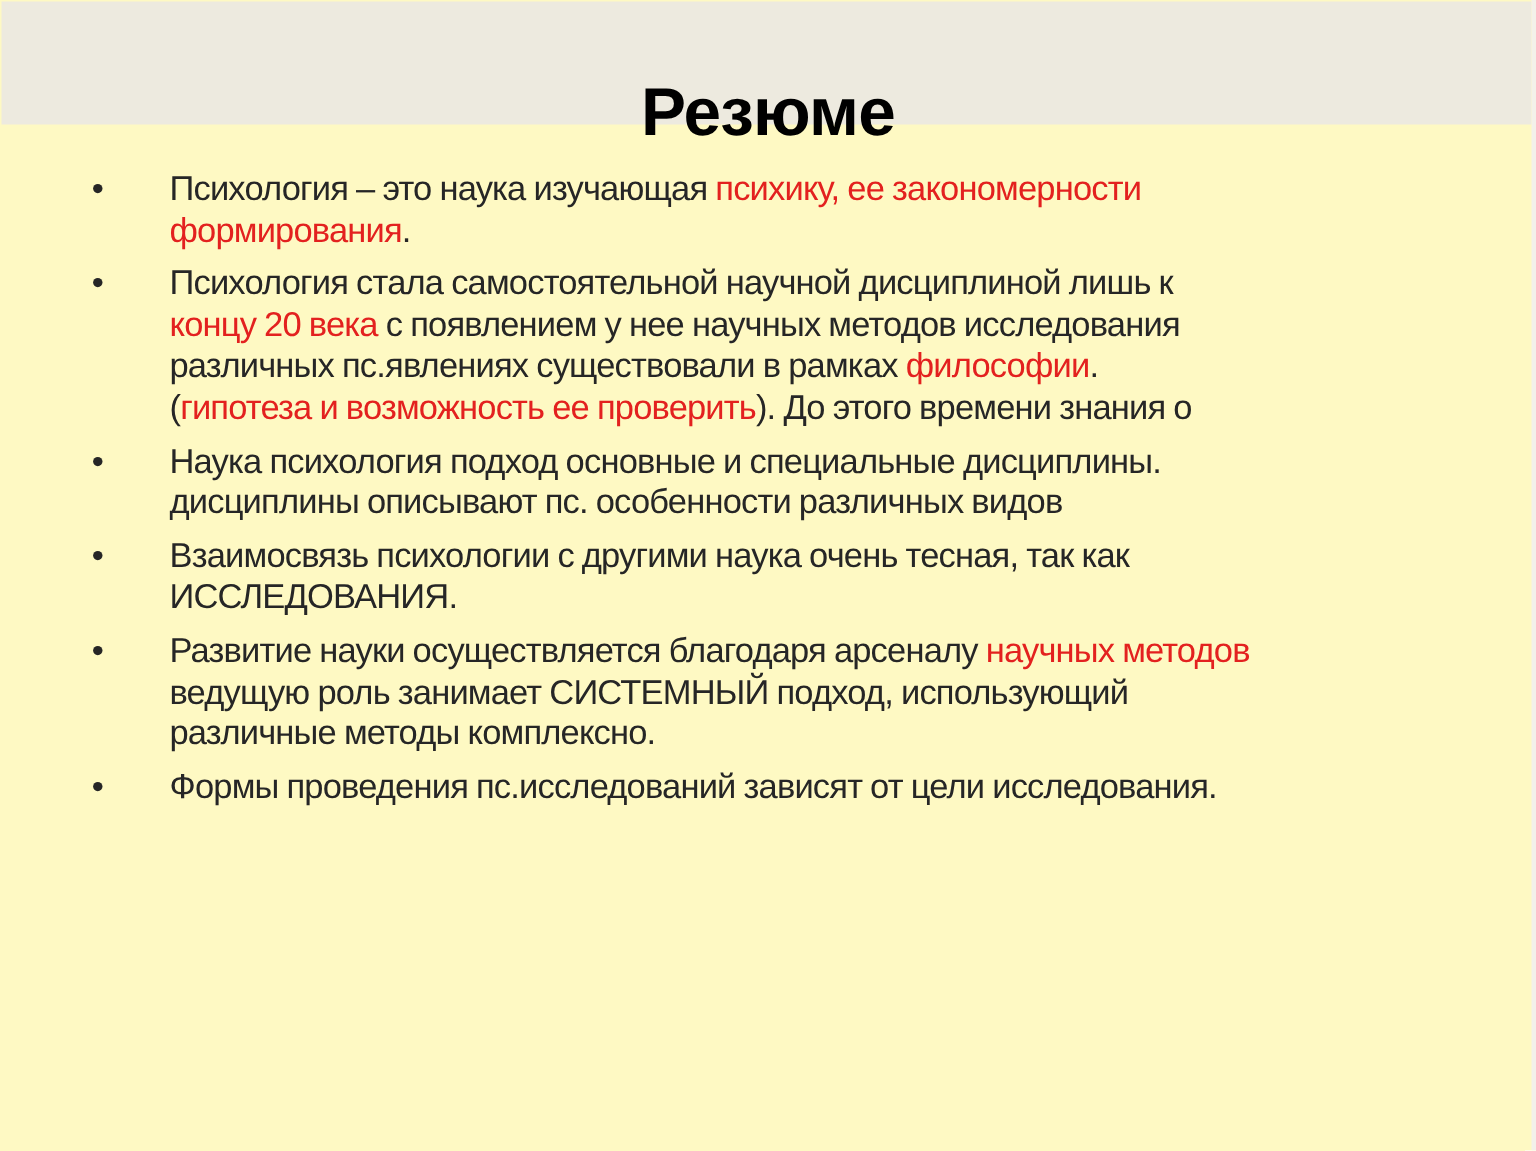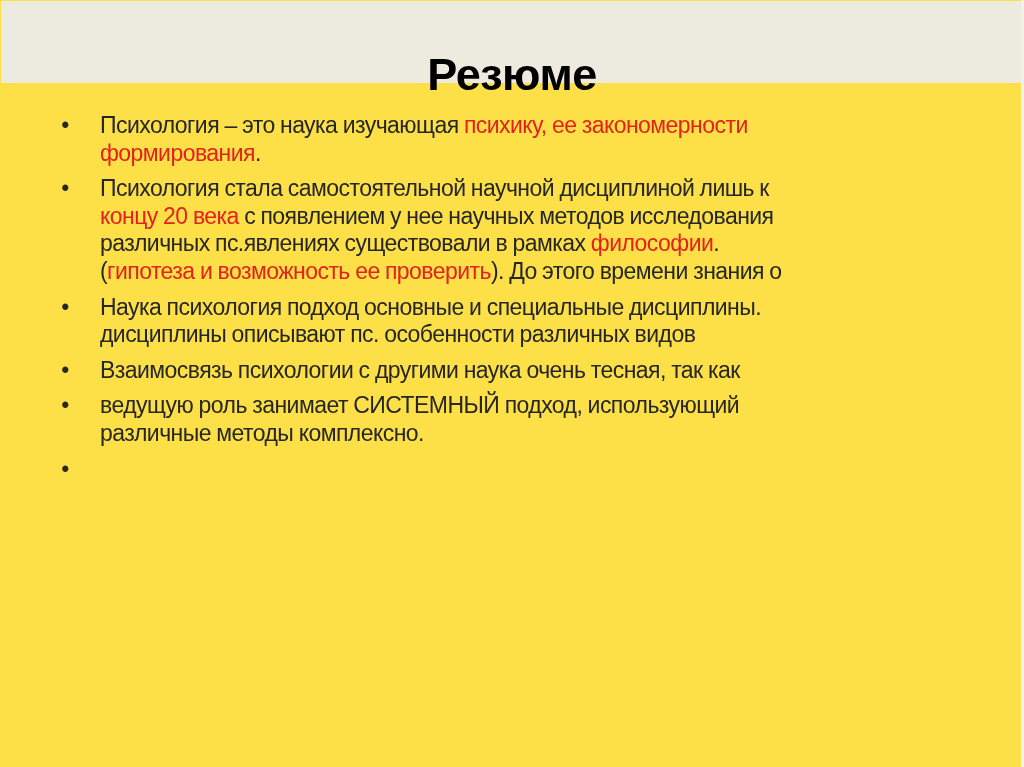--- a/index.html
+++ b/index.html
@@ -7,21 +7,21 @@
       padding: 0;
       width: 1024px;
       height: 767px;
       overflow: hidden;
       background: #ffffff;
     }
     .slide {
       position: relative;
       width: 1024px;
       height: 767px;
-      background: #fde047;
+      background: #fef9c3;
     }
     .header-band {
       position: absolute;
       left: 1px;
       top: 1px;
       width: 1020px;
       height: 82px;
       background: #edeadf;
     }
     .right-edge {
@@ -70,20 +70,21 @@
       position: absolute;
       left: 58px;
       top: 0;
       width: 14px;
       text-align: center;
       color: #262626;
     }
     .line {
       display: block;
       white-space: nowrap;
+      margin-left: 13px;
     }
     .red {
       color: #e3211f;
     }
   </style>
 </head>
 <body>
 
 <div class="slide">
   <div class="header-band"></div>
@@ -105,23 +106,26 @@
         <span class="line"><span>(</span><span class="red">гипотеза и возможность ее проверить</span><span>). До этого времени знания о</span></span>
       </li>
     <li class="bullet-item">
       <span class="bullet-dot">•</span>
     <span class="line"><span>Наука психология подход основные и специальные дисциплины.</span></span>
         <span class="line"><span>дисциплины описывают пс. особенности различных видов</span></span>
       </li>
     <li class="bullet-item">
       <span class="bullet-dot">•</span>
     <span class="line"><span>Взаимосвязь психологии с другими наука очень тесная, так как</span></span>
+        <span class="line"><span>ИССЛЕДОВАНИЯ.</span></span>
       </li>
     <li class="bullet-item">
       <span class="bullet-dot">•</span>
+    <span class="line"><span>Развитие науки осуществляется благодаря арсеналу </span><span class="red">научных методов</span></span>
         <span class="line"><span>ведущую роль занимает СИСТЕМНЫЙ подход, использующий</span></span>
         <span class="line"><span>различные методы комплексно.</span></span>
       </li>
     <li class="bullet-item">
       <span class="bullet-dot">•</span>
+    <span class="line"><span>Формы проведения пс.исследований зависят от цели исследования.</span></span>
       </li>
   </ul>
 </div>
 
 </body></html>

